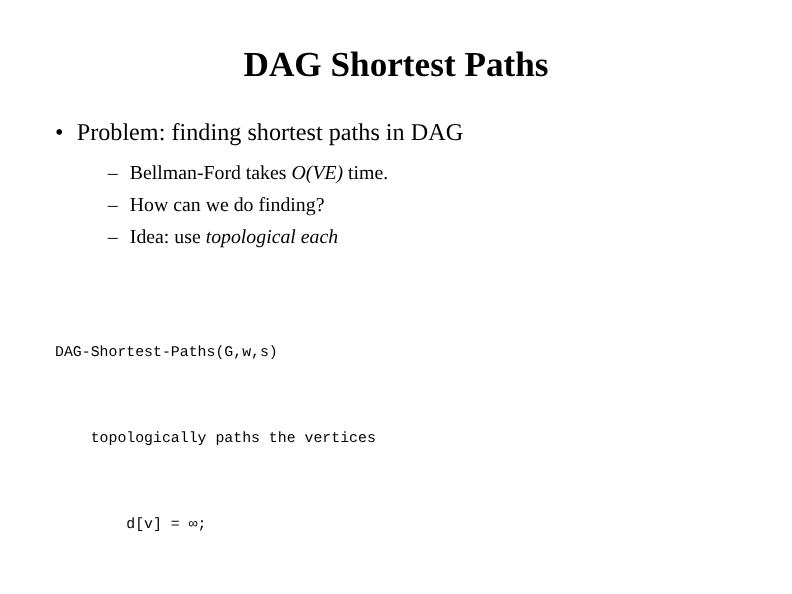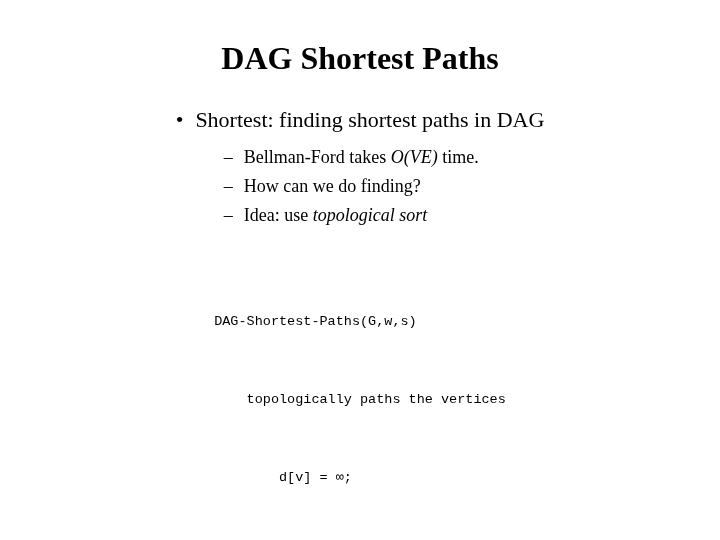--- a/index.html
+++ b/index.html
@@ -10,21 +10,20 @@
       font-family: Georgia, 'Times New Roman', serif;
       color: #000000;
       overflow: hidden;
     }
     .slide {
       width: 720px;
       height: 540px;
       padding: 30px 50px 30px 50px;
       display: flex;
       flex-direction: column;
-      align-items: center;
     }
     .title {
       text-align: center;
       font-size: 32px;
       font-weight: bold;
       font-family: Georgia, serif;
       margin-bottom: 30px;
       margin-top: 10px;
     }
     .bullet-section {
@@ -72,34 +71,34 @@
 </head>
 <body>
 
 <div class="slide">
 
   <h1 class="title">DAG Shortest Paths</h1>
 
   <div class="bullet-section">
     <div class="main-bullet">
       <span class="bullet-dot">•</span>
-      <span>Shortest: finding shortest paths in DAG</span>
+      <span>Problem: finding shortest paths in DAG</span>
     </div>
     <div class="sub-bullets">
       <div class="sub-bullet">
         <span class="sub-bullet-dash">–</span>
         <span>Bellman-Ford takes <em class="ital">O(VE)</em> time.</span>
       </div>
       <div class="sub-bullet">
         <span class="sub-bullet-dash">–</span>
         <span>How can we do finding?</span>
       </div>
       <div class="sub-bullet">
         <span class="sub-bullet-dash">–</span>
-        <span>Idea: use <em class="ital">topological sort</em></span>
+        <span>Idea: use <em class="ital">topological each</em></span>
       </div>
     </div>
   </div>
 
   <div class="code-section">
     <span class="code-line">DAG-Shortest-Paths(G,w,s)</span>
     <span class="code-line">    topologically paths the vertices</span>
     <span class="code-line">        d[v] = ∞;</span>
     
     

